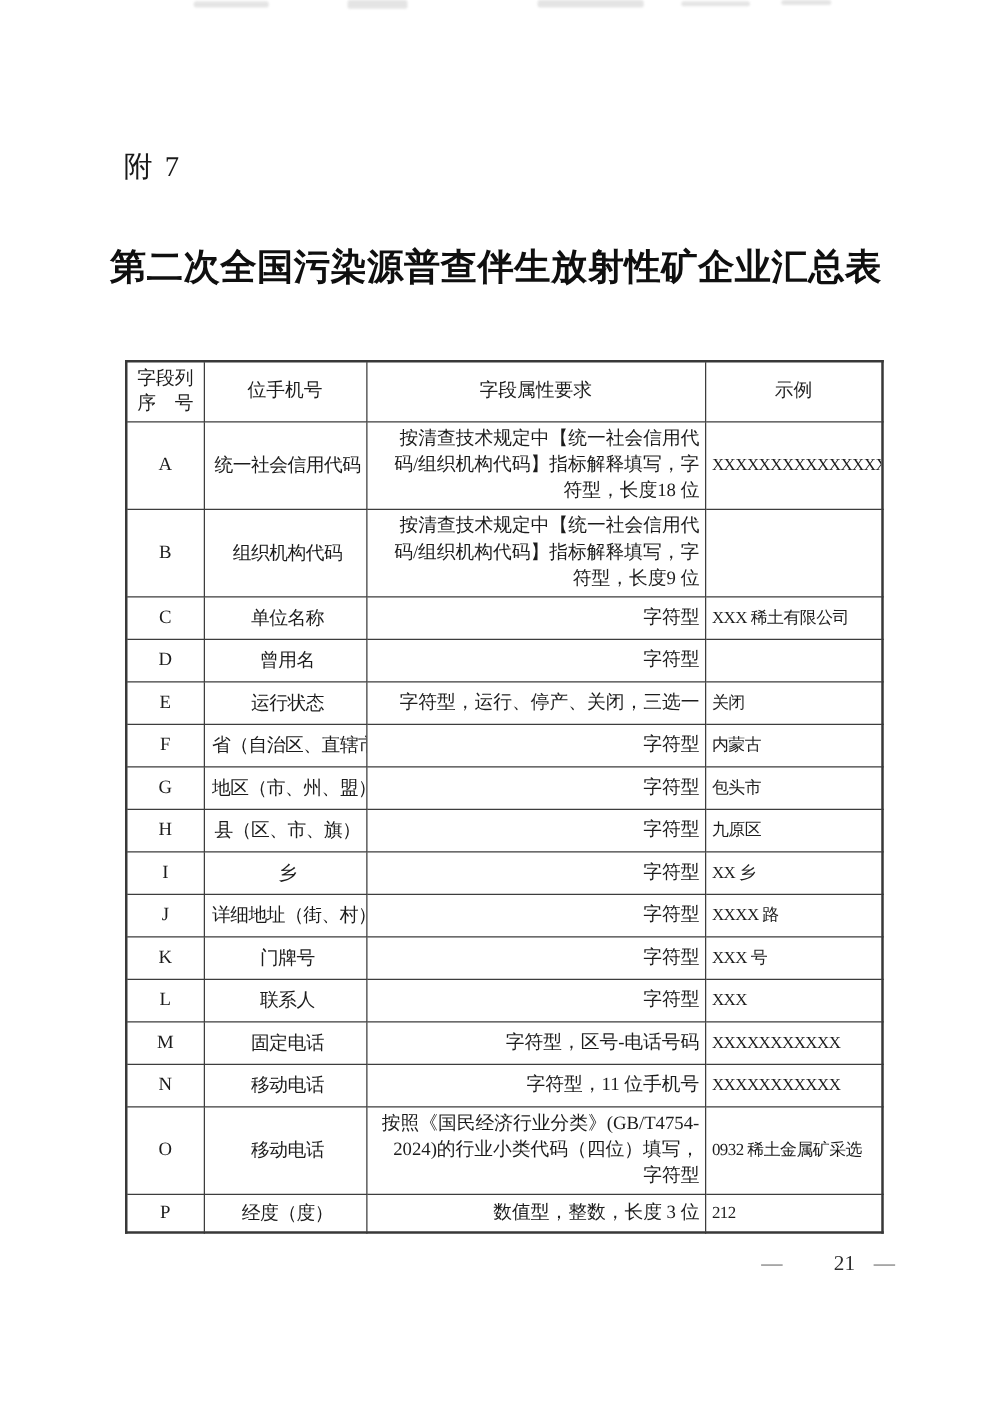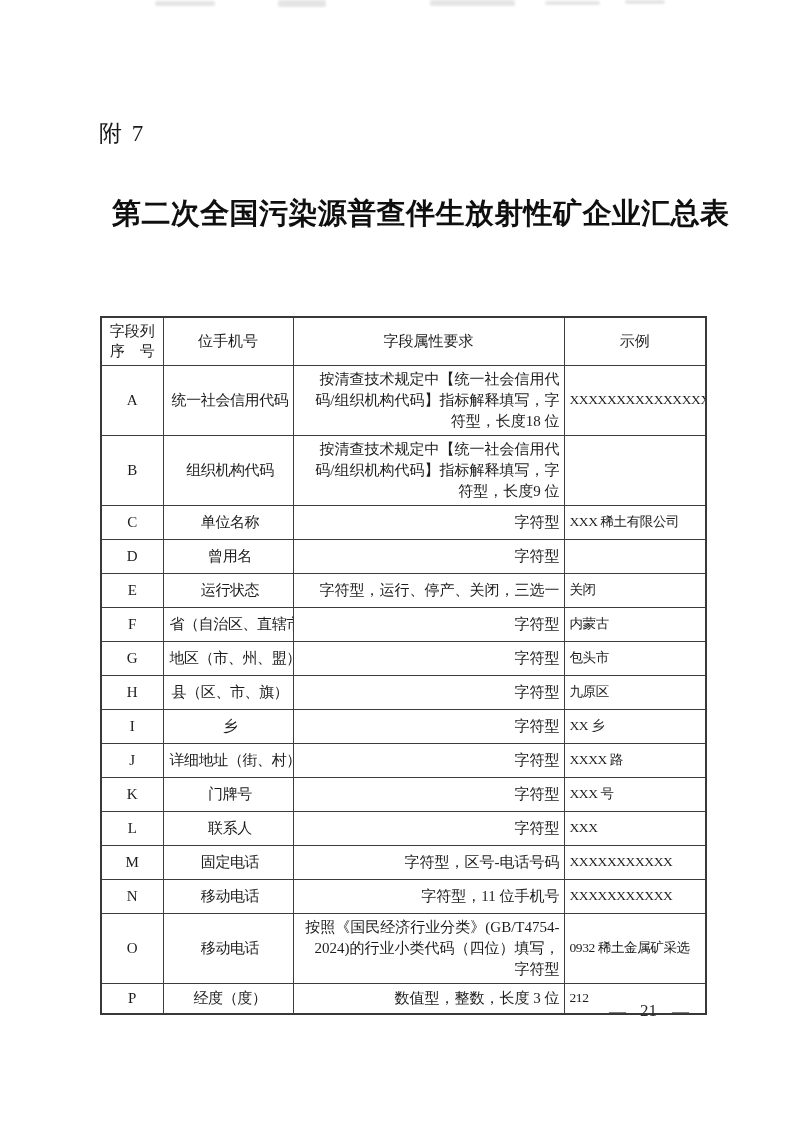--- a/index.html
+++ b/index.html
@@ -29,40 +29,39 @@
     position: absolute;
     left: 99px;
     top: 118px;
     font-size: 23px;
     letter-spacing: 2px;
     color: #1a1a1a;
   }
 
   .doc-title {
     position: absolute;
-    left: 112px;
+    left: 88px;
     top: 194px;
     width: 608px;
     font-size: 29px;
     font-weight: bold;
     letter-spacing: 0.4px;
     color: #0f0f0f;
     white-space: nowrap;
   }
 
   .summary-table {
     position: absolute;
     left: 100px;
     top: 288px;
     width: 605px;
     border-collapse: collapse;
     table-layout: fixed;
     font-size: 15px;
     color: #1c1c1c;
-    margin-top: 28px;
   }
   .summary-table th,
   .summary-table td {
     border: 1px solid #3d3d3d;
     vertical-align: middle;
     font-weight: normal;
     overflow: hidden;
   }
   .summary-table {
     border: 2px solid #383838;
@@ -113,20 +112,21 @@
     gap: 15px;
     font-size: 17px;
     color: #3c3c3c;
   }
   .page-footer .dash {
     color: #6a6a6a;
     letter-spacing: -1px;
   }
   .page-footer .num {
     color: #2e2e2e;
+    margin-left: 27px;
   }
 </style>
 </head>
 <body>
 
 <div class="artifact" style="left:155px; top:1px; width:60px; height:5px;"></div>
 <div class="artifact" style="left:278px; top:0; width:48px; height:7px;"></div>
 <div class="artifact" style="left:430px; top:0; width:85px; height:6px;"></div>
 <div class="artifact" style="left:545px; top:1px; width:55px; height:4px;"></div>
 <div class="artifact" style="left:625px; top:0; width:40px; height:4px;"></div>

